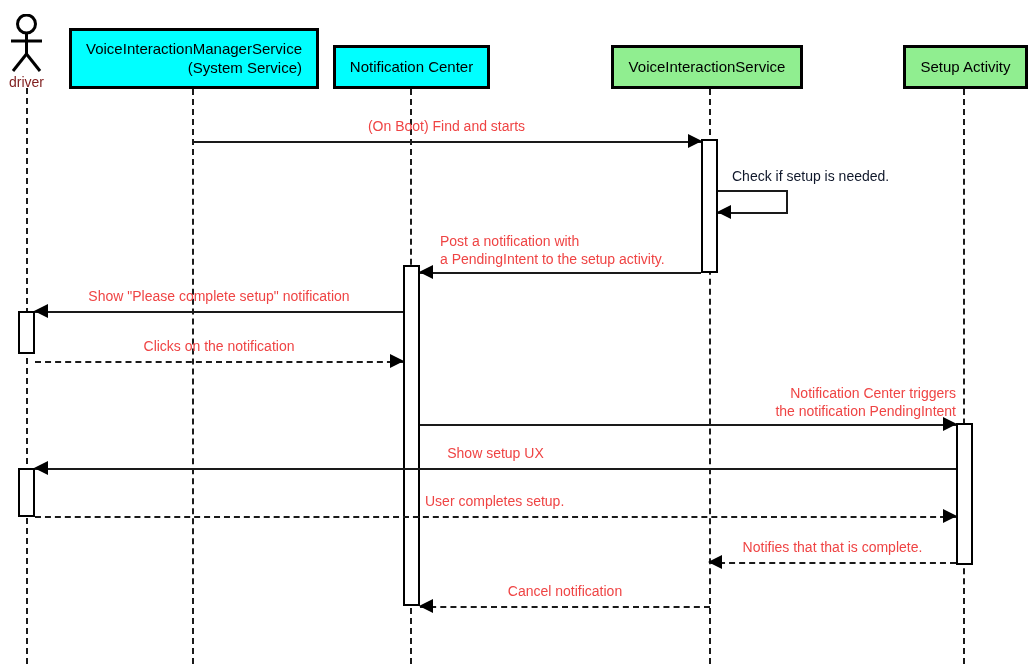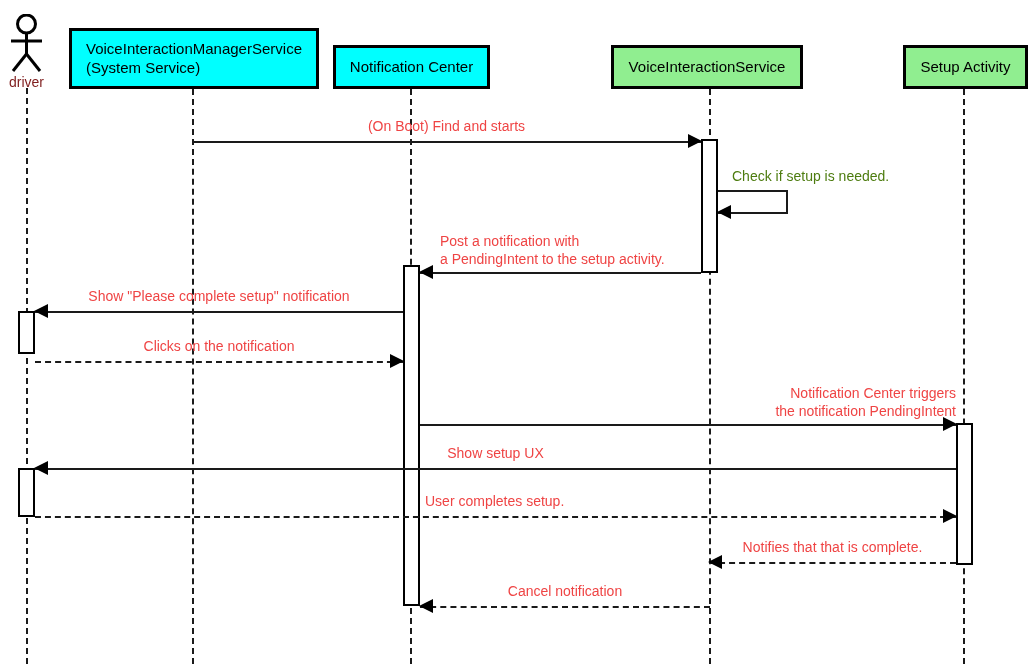--- a/index.html
+++ b/index.html
@@ -5,21 +5,21 @@
   html,body{margin:0;padding:0;background:#ffffff;}
   body{font-family:"Liberation Sans",sans-serif;}
   #canvas{position:relative;width:1035px;height:664px;background:#ffffff;overflow:hidden;}
 
   
   .phead{
     position:absolute;
     box-sizing:border-box;
     border:3px solid #000000;
     display:flex;align-items:center;justify-content:center;
-    text-align:left;
+    text-align:right;
     font-size:15px;
     color:#000000;
     line-height:1.22;
     white-space:pre-line;
     z-index:6;
   }
 
   
   .lifeline{
     position:absolute;
@@ -79,21 +79,21 @@
   .selfmsg .side{
     position:absolute;right:0;top:0;width:0;border-left:2px solid #1a1a1a;
   }
   .selfmsg .head{
     position:absolute;left:-1px;width:0;height:0;
     border-top:7px solid transparent;
     border-bottom:7px solid transparent;
     border-right:14px solid #000000;
   }
   .selfmsg .label{
-    position:absolute;left:14px;font-size:14px;color:#4d7c0f;white-space:nowrap;
+    position:absolute;left:14px;font-size:14px;color:#0f172a;white-space:nowrap;
   }
 </style>
 </head>
 <body>
 
 <div id="canvas">
 
   <div class="lifeline" style="left:26px;top:88px;height:576px;"></div>
   <div class="lifeline" style="left:192px;top:89px;height:575px;"></div>
   <div class="lifeline" style="left:410px;top:89px;height:575px;"></div>

